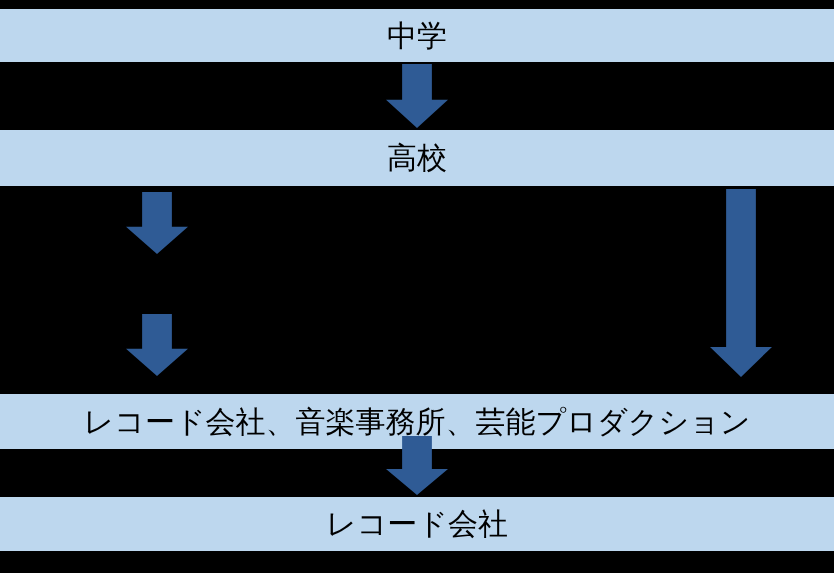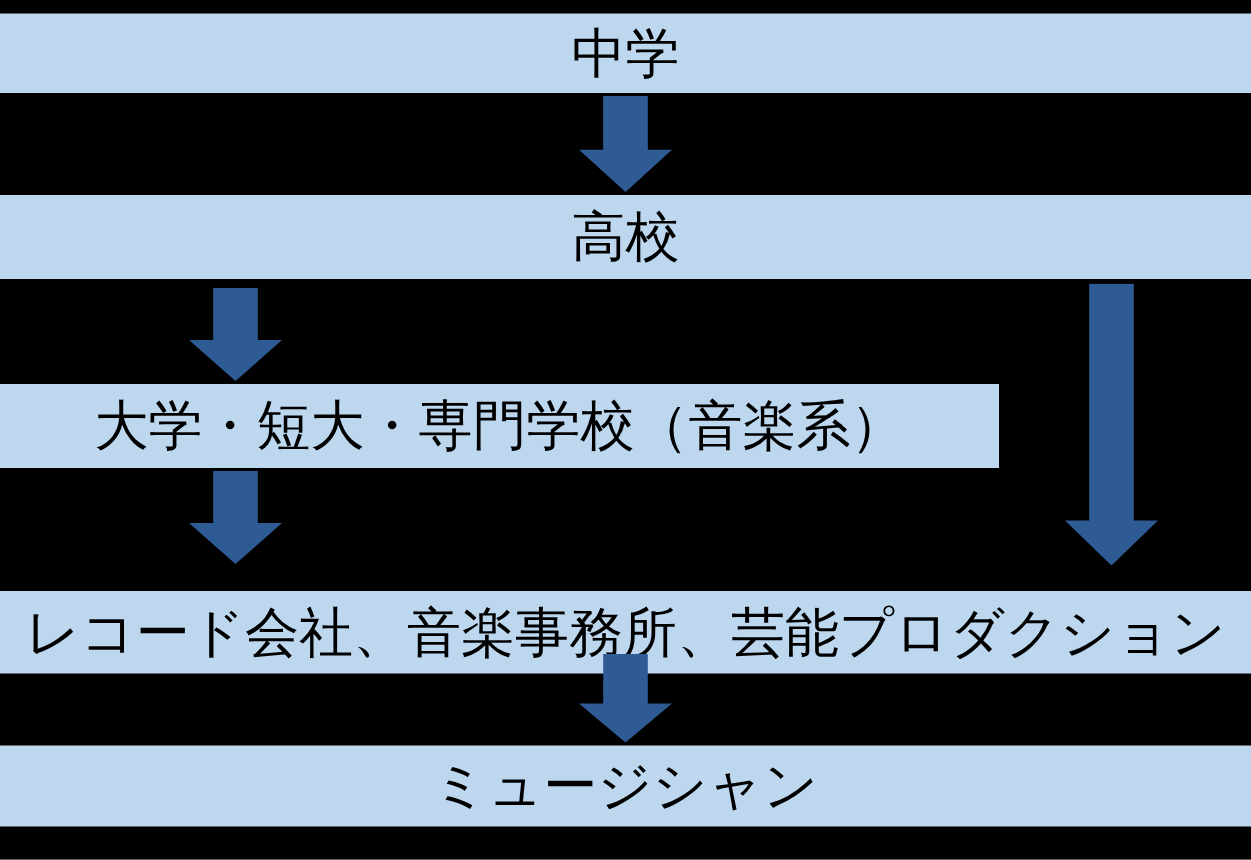--- a/index.html
+++ b/index.html
@@ -19,21 +19,21 @@
     }
     .band {
       position: absolute;
       left: 0;
       width: 100%;
       background: var(--band-bg, #BDD7EE);
       display: flex;
       align-items: center;
       justify-content: center;
       color: var(--text, #000000);
-      font-size: 36px;
+      font-size: 30px;
       line-height: 1;
       white-space: nowrap;
     }
     .band-1 { top: 9px;   height: 53px; }
     .band-2 { top: 130px; height: 56px; }
     .band-3 { top: 256px; height: 56px; width: 666px; }
     .band-4 { top: 378px; height: 55px; margin-top: 16px; }
     .band-5 { top: 497px; height: 54px; }
 
     .arrow {
@@ -64,29 +64,26 @@
   <div class="arrow arrow-short arrow-1"></div>
 
   <div class="band band-2">
     <span class="label">高校</span>
   </div>
 
   <div class="arrow arrow-short arrow-2"></div>
 
   <div class="arrow arrow-long arrow-right-long"></div>
 
-  <div class="band band-3">
-    <span class="label">大学・短大・専門学校（音楽系）</span>
-  </div>
 
   <div class="arrow arrow-short arrow-3"></div>
 
   <div class="band band-4">
     <span class="label">レコード会社、音楽事務所、芸能プロダクション</span>
   </div>
 
   <div class="arrow arrow-short arrow-4"></div>
 
   <div class="band band-5">
-    <span class="label">ミュージシャン</span>
+    <span class="label">レコード会社</span>
   </div>
 
 </div>
 
 </body></html>

